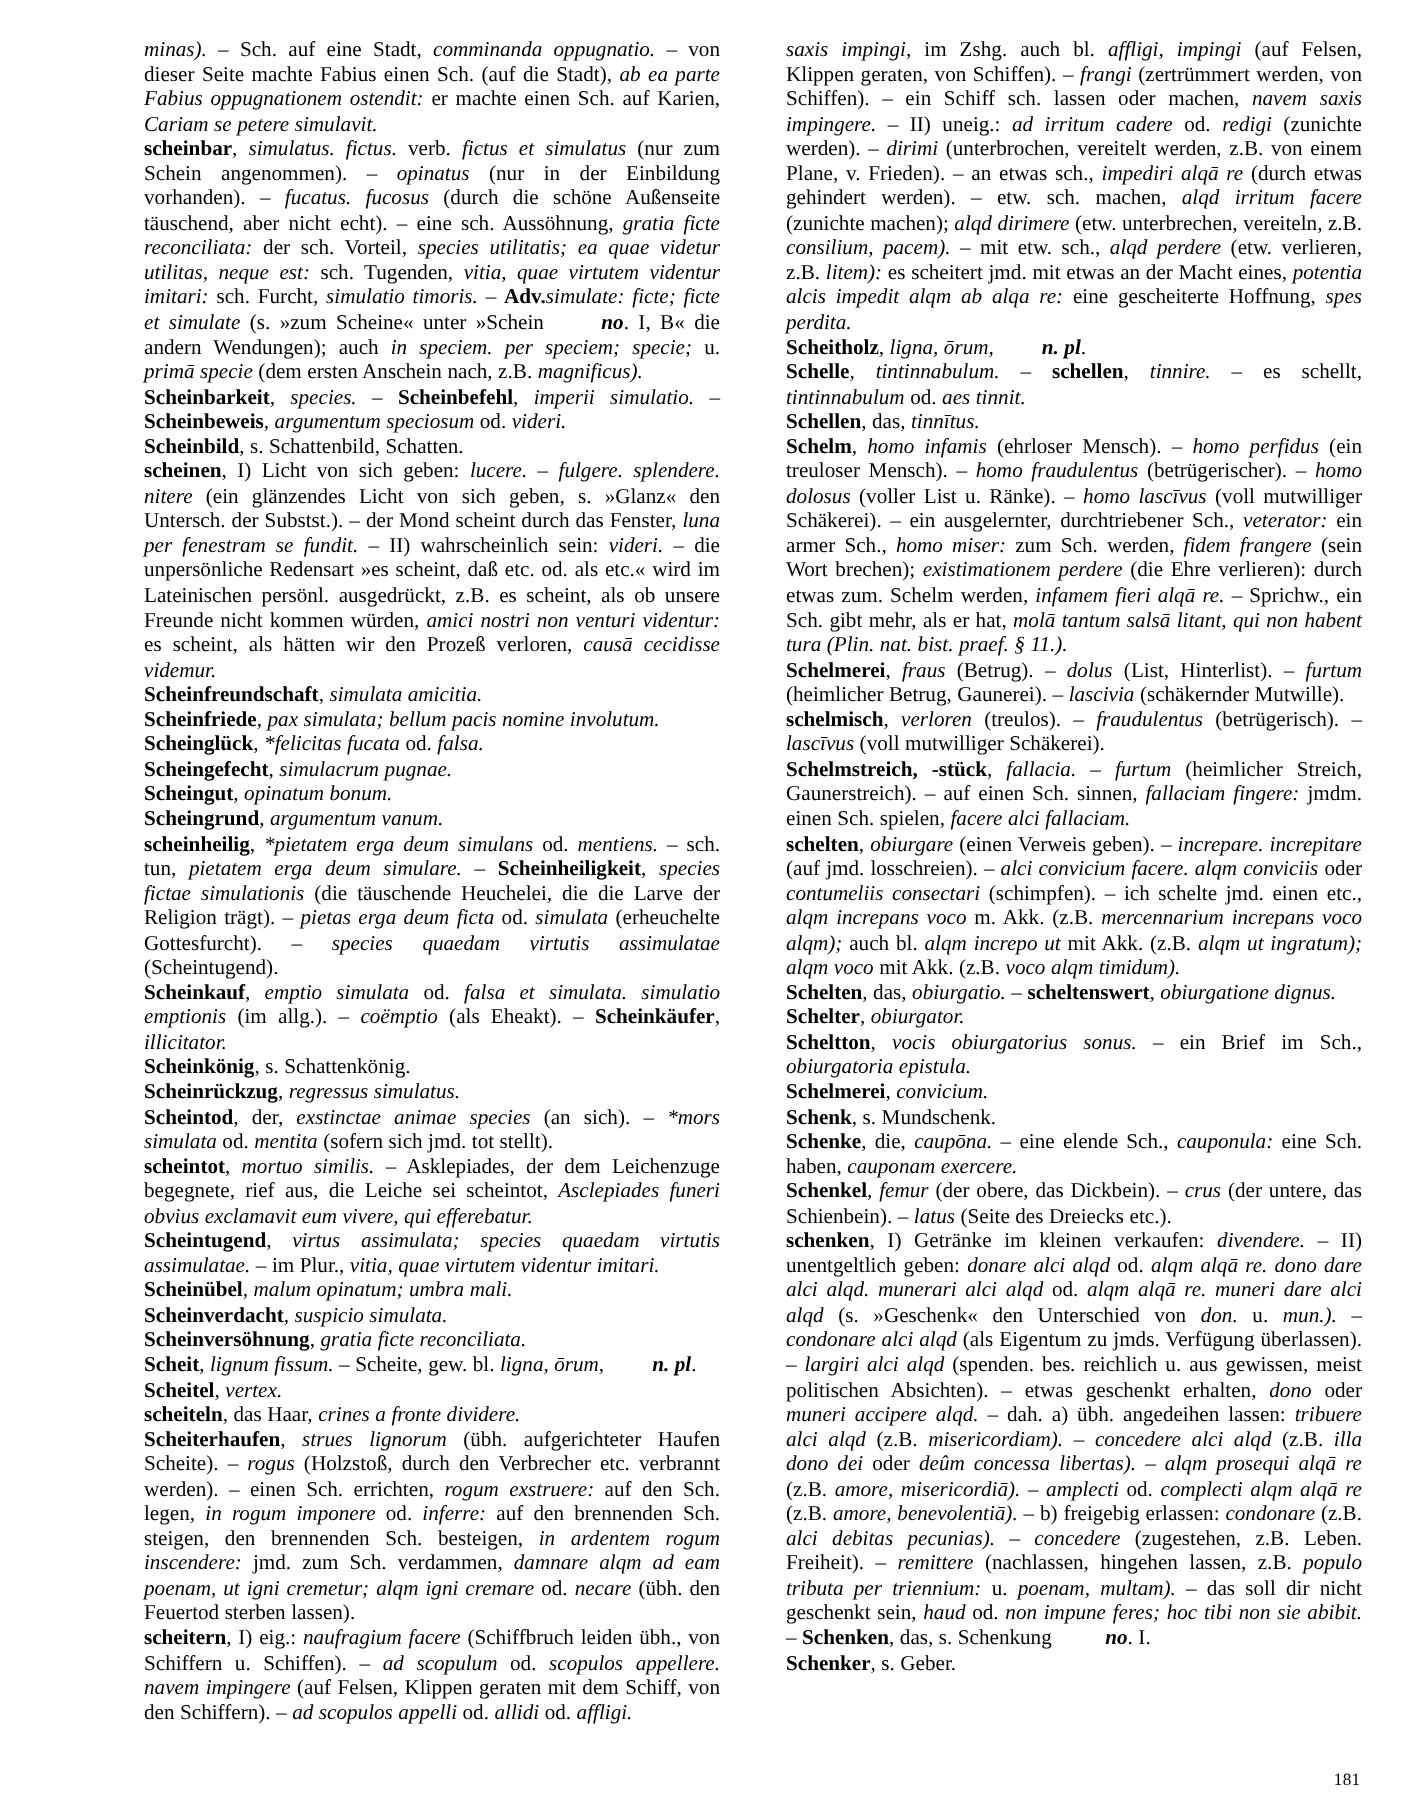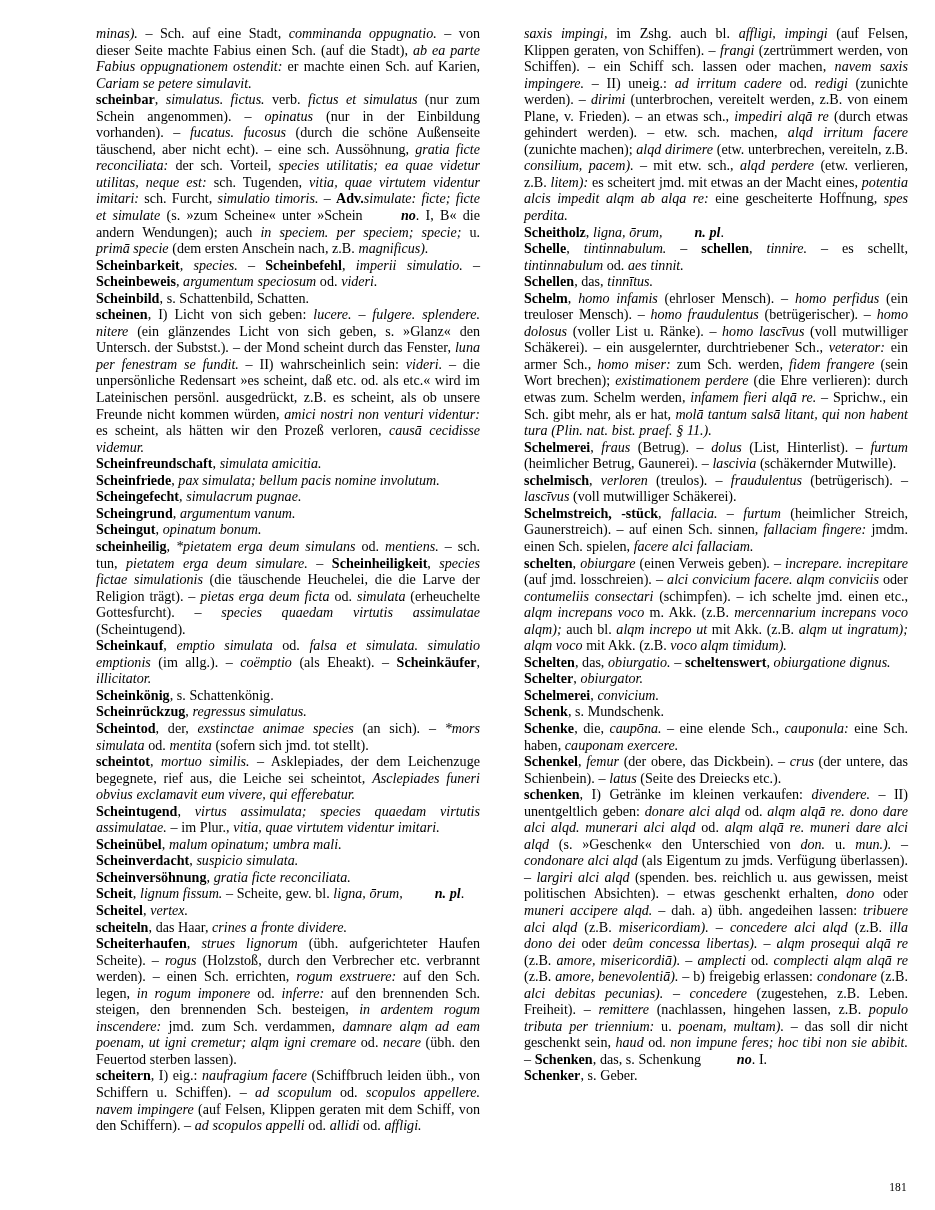--- a/index.html
+++ b/index.html
@@ -70,23 +70,24 @@
   <div class="columns">
 
     <div class="column" id="left-column">
         <p class="entry cont"><i>minas).</i> – Sch. auf eine Stadt, <i>comminanda oppugnatio.</i> – von dieser Seite machte Fabius einen Sch. (auf die Stadt), <i>ab ea parte Fabius oppugnationem ostendit:</i> er machte einen Sch. auf Karien, <i>Cariam se petere simulavit.</i></p>
         <p class="entry"><b>scheinbar</b>, <i>simulatus. fictus.</i> verb. <i>fictus et simulatus</i> (nur zum Schein angenommen). – <i>opinatus</i> (nur in der Einbildung vorhanden). – <i>fucatus. fucosus</i> (durch die schöne Außenseite täuschend, aber nicht echt). – eine sch. Aussöhnung, <i>gratia ficte reconciliata:</i> der sch. Vorteil, <i>species utilitatis; ea quae videtur utilitas, neque est:</i> sch. Tugenden, <i>vitia, quae virtutem videntur imitari:</i> sch. Furcht, <i>simulatio timoris.</i> – <b>Adv.</b><i>simulate: ficte; ficte et simulate</i> (s. »zum Scheine« unter »Schein <span class="bi">no</span>. I, B« die andern Wendungen); auch <i>in speciem. per speciem; specie;</i> u. <i>primā specie</i> (dem ersten Anschein nach, z.B. <i>magnificus).</i></p>
         <p class="entry"><b>Scheinbarkeit</b>, <i>species.</i> – <b>Scheinbefehl</b>, <i>imperii simulatio.</i> – <b>Scheinbeweis</b>, <i>argumentum speciosum</i> od. <i>videri.</i></p>
         <p class="entry"><b>Scheinbild</b>, s. Schattenbild, Schatten.</p>
         <p class="entry"><b>scheinen</b>, I) Licht von sich geben: <i>lucere.</i> – <i>fulgere. splendere. nitere</i> (ein glänzendes Licht von sich geben, s. »Glanz« den Untersch. der Substst.). – der Mond scheint durch das Fenster, <i>luna per fenestram se fundit.</i> – II) wahrscheinlich sein: <i>videri.</i> – die unpersönliche Redensart »es scheint, daß etc. od. als etc.« wird im Lateinischen persönl. ausgedrückt, z.B. es scheint, als ob unsere Freunde nicht kommen würden, <i>amici nostri non venturi videntur:</i> es scheint, als hätten wir den Prozeß verloren, <i>causā cecidisse videmur.</i></p>
         <p class="entry"><b>Scheinfreundschaft</b>, <i>simulata amicitia.</i></p>
         <p class="entry"><b>Scheinfriede</b>, <i>pax simulata; bellum pacis nomine involutum.</i></p>
+        <p class="entry"><b>Scheinglück</b>, <i>*felicitas fucata</i> od. <i>falsa.</i></p>
         <p class="entry"><b>Scheingefecht</b>, <i>simulacrum pugnae.</i></p>
+        <p class="entry"><b>Scheingut</b>, <i>opinatum bonum.</i></p>
         <p class="entry"><b>Scheingrund</b>, <i>argumentum vanum.</i></p>
-        <p class="entry"><b>Scheingut</b>, <i>opinatum bonum.</i></p>
         <p class="entry"><b>scheinheilig</b>, <i>*pietatem erga deum simulans</i> od. <i>mentiens.</i> – sch. tun, <i>pietatem erga deum simulare.</i> – <b>Scheinheiligkeit</b>, <i>species fictae simulationis</i> (die täuschende Heuchelei, die die Larve der Religion trägt). – <i>pietas erga deum ficta</i> od. <i>simulata</i> (erheuchelte Gottesfurcht). – <i>species quaedam virtutis assimulatae</i> (Scheintugend).</p>
         <p class="entry"><b>Scheinkauf</b>, <i>emptio simulata</i> od. <i>falsa et simulata. simulatio emptionis</i> (im allg.). – <i>coëmptio</i> (als Eheakt). – <b>Scheinkäufer</b>, <i>illicitator.</i></p>
         <p class="entry"><b>Scheinkönig</b>, s. Schattenkönig.</p>
         <p class="entry"><b>Scheinrückzug</b>, <i>regressus simulatus.</i></p>
         <p class="entry"><b>Scheintod</b>, der, <i>exstinctae animae species</i> (an sich). – <i>*mors simulata</i> od. <i>mentita</i> (sofern sich jmd. tot stellt).</p>
         <p class="entry"><b>scheintot</b>, <i>mortuo similis.</i> – Asklepiades, der dem Leichenzuge begegnete, rief aus, die Leiche sei scheintot, <i>Asclepiades funeri obvius exclamavit eum vivere, qui efferebatur.</i></p>
         <p class="entry"><b>Scheintugend</b>, <i>virtus assimulata; species quaedam virtutis assimulatae.</i> – im Plur., <i>vitia, quae virtutem videntur imitari.</i></p>
         <p class="entry"><b>Scheinübel</b>, <i>malum opinatum; umbra mali.</i></p>
         <p class="entry"><b>Scheinverdacht</b>, <i>suspicio simulata.</i></p>
         <p class="entry"><b>Scheinversöhnung</b>, <i>gratia ficte reconciliata.</i></p>
@@ -102,20 +103,21 @@
         <p class="entry"><b>Scheitholz</b>, <i>ligna, ōrum,</i><span class="bi">n. pl</span>.</p>
         <p class="entry"><b>Schelle</b>, <i>tintinnabulum.</i> – <b>schellen</b>, <i>tinnire.</i> – es schellt, <i>tintinnabulum</i> od. <i>aes tinnit.</i></p>
         <p class="entry"><b>Schellen</b>, das, <i>tinnītus.</i></p>
         <p class="entry"><b>Schelm</b>, <i>homo infamis</i> (ehrloser Mensch). – <i>homo perfidus</i> (ein treuloser Mensch). – <i>homo fraudulentus</i> (betrügerischer). – <i>homo dolosus</i> (voller List u. Ränke). – <i>homo lascīvus</i> (voll mutwilliger Schäkerei). – ein ausgelernter, durchtriebener Sch., <i>veterator:</i> ein armer Sch., <i>homo miser:</i> zum Sch. werden, <i>fidem frangere</i> (sein Wort brechen); <i>existimationem perdere</i> (die Ehre verlieren): durch etwas zum. Schelm werden, <i>infamem fieri alqā re.</i> – Sprichw., ein Sch. gibt mehr, als er hat, <i>molā tantum salsā litant, qui non habent tura (Plin. nat. bist. praef. § 11.).</i></p>
         <p class="entry"><b>Schelmerei</b>, <i>fraus</i> (Betrug). – <i>dolus</i> (List, Hinterlist). – <i>furtum</i> (heimlicher Betrug, Gaunerei). – <i>lascivia</i> (schäkernder Mutwille).</p>
         <p class="entry"><b>schelmisch</b>, <i>verloren</i> (treulos). – <i>fraudulentus</i> (betrügerisch). – <i>lascīvus</i> (voll mutwilliger Schäkerei).</p>
         <p class="entry"><b>Schelmstreich, -stück</b>, <i>fallacia.</i> – <i>furtum</i> (heimlicher Streich, Gaunerstreich). – auf einen Sch. sinnen, <i>fallaciam fingere:</i> jmdm. einen Sch. spielen, <i>facere alci fallaciam.</i></p>
         <p class="entry"><b>schelten</b>, <i>obiurgare</i> (einen Verweis geben). – <i>increpare. increpitare</i> (auf jmd. losschreien). – <i>alci convicium facere. alqm conviciis</i> oder <i>contumeliis consectari</i> (schimpfen). – ich schelte jmd. einen etc., <i>alqm increpans voco</i> m. Akk. (z.B. <i>mercennarium increpans voco alqm);</i> auch bl. <i>alqm increpo ut</i> mit Akk. (z.B. <i>alqm ut ingratum); alqm voco</i> mit Akk. (z.B. <i>voco alqm timidum).</i></p>
         <p class="entry"><b>Schelten</b>, das, <i>obiurgatio.</i> – <b>scheltenswert</b>, <i>obiurgatione dignus.</i></p>
         <p class="entry"><b>Schelter</b>, <i>obiurgator.</i></p>
+        <p class="entry"><b>Scheltton</b>, <i>vocis obiurgatorius sonus.</i> – ein Brief im Sch., <i>obiurgatoria epistula.</i></p>
         <p class="entry"><b>Schelmerei</b>, <i>convicium.</i></p>
         <p class="entry"><b>Schenk</b>, s. Mundschenk.</p>
         <p class="entry"><b>Schenke</b>, die, <i>caupōna.</i> – eine elende Sch., <i>cauponula:</i> eine Sch. haben, <i>cauponam exercere.</i></p>
         <p class="entry"><b>Schenkel</b>, <i>femur</i> (der obere, das Dickbein). – <i>crus</i> (der untere, das Schienbein). – <i>latus</i> (Seite des Dreiecks etc.).</p>
         <p class="entry"><b>schenken</b>, I) Getränke im kleinen verkaufen: <i>divendere.</i> – II) unentgeltlich geben: <i>donare alci alqd</i> od. <i>alqm alqā re. dono dare alci alqd. munerari alci alqd</i> od. <i>alqm alqā re. muneri dare alci alqd</i> (s. »Geschenk« den Unterschied von <i>don.</i> u. <i>mun.).</i> – <i>condonare alci alqd</i> (als Eigentum zu jmds. Verfügung überlassen). – <i>largiri alci alqd</i> (spenden. bes. reichlich u. aus gewissen, meist politischen Absichten). – etwas geschenkt erhalten, <i>dono</i> oder <i>muneri accipere alqd.</i> – dah. a) übh. angedeihen lassen: <i>tribuere alci alqd</i> (z.B. <i>misericordiam).</i> – <i>concedere alci alqd</i> (z.B. <i>illa dono dei</i> oder <i>deûm concessa libertas).</i> – <i>alqm prosequi alqā re</i> (z.B. <i>amore, misericordiā).</i> – <i>amplecti</i> od. <i>complecti alqm alqā re</i> (z.B. <i>amore, benevolentiā).</i> – b) freigebig erlassen: <i>condonare</i> (z.B. <i>alci debitas pecunias).</i> – <i>concedere</i> (zugestehen, z.B. Leben. Freiheit). – <i>remittere</i> (nachlassen, hingehen lassen, z.B. <i>populo tributa per triennium:</i> u. <i>poenam, multam).</i> – das soll dir nicht geschenkt sein, <i>haud</i> od. <i>non impune feres; hoc tibi non sie abibit.</i> – <b>Schenken</b>, das, s. Schenkung <span class="bi">no</span>. I.</p>
         <p class="entry"><b>Schenker</b>, s. Geber.</p>
       </div>
 
   </div>
 

